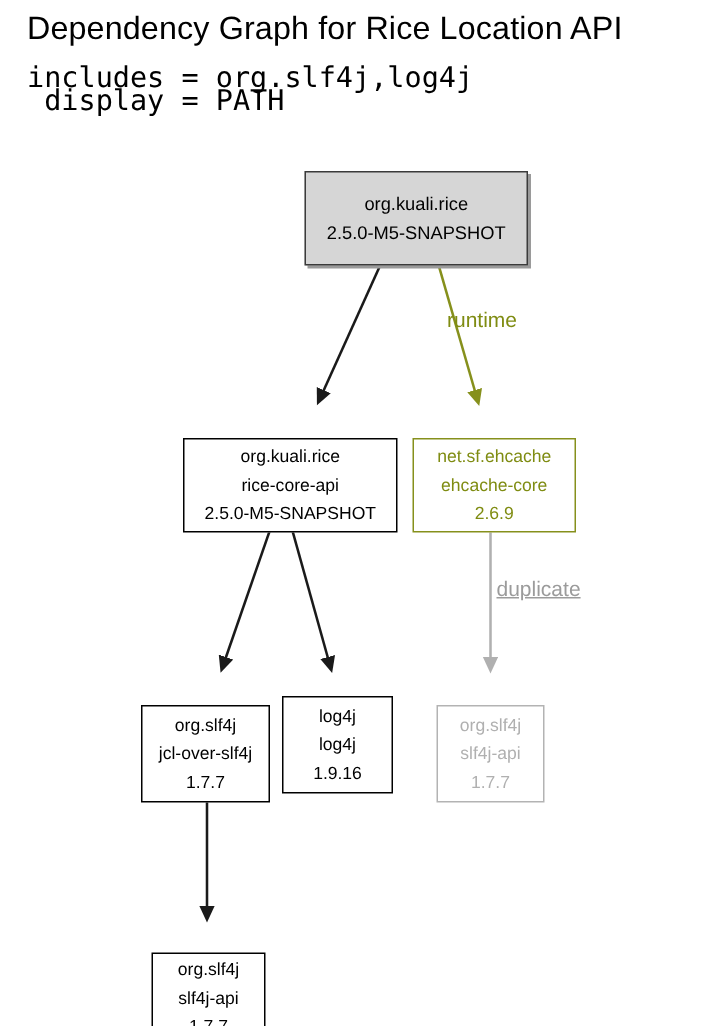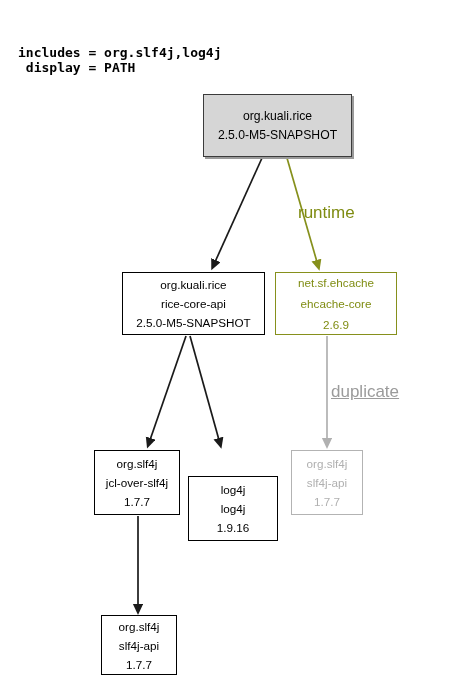--- a/index.html
+++ b/index.html
@@ -25,25 +25,24 @@
     line-height: 26px;
     color: #000000;
     white-space: nowrap;
     letter-spacing: 0.1px;
   }
   #params {
     position: absolute;
     left: 18px;
     top: 45px;
     font-family: "DejaVu Sans Mono", "Liberation Mono", monospace;
-    font-size: 13px;
+    font-size: 19px;
     line-height: 15px;
     color: #000000;
     white-space: pre;
-    font-weight: bold;
   }
 
   
   #edges {
     position: absolute;
     left: 0;
     top: 0;
     width: 475px;
     height: 684px;
   }
@@ -56,20 +55,21 @@
     flex-direction: column;
     align-items: center;
     justify-content: center;
     background: #ffffff;
     border: 1.6px solid #000000;
     color: #000000;
     font-size: 11.7px;
     line-height: 19px;
     white-space: nowrap;
     z-index: 3;
+    margin-top: 20px;
   }
   .node .ln { display: block; }
 
   .node.root {
     background: #d6d6d6;
     border: 1.8px solid #3b3b3b;
     box-shadow: 2px 2px 0 0 #9a9a9a;
     font-size: 12.2px;
   }
   .node.olive {
@@ -77,33 +77,34 @@
     color: #7f8c12;
   }
   .node.ghost {
     border: 1.6px solid #b3b3b3;
     color: #b0b0b0;
   }
 
   
   .edge-label {
     position: absolute;
-    font-size: 17px;
+    font-size: 14px;
     line-height: 14px;
     white-space: nowrap;
     z-index: 4;
   }
   .edge-label.olive { color: #7f8c12; }
   .edge-label.gray  { color: #9b9b9b; text-decoration: underline; }
 </style>
 </head>
 <body>
 
 <div id="page">
 
+  <div id="title">Dependency Graph for Rice Location API</div>
 
   <div id="params"><span>includes = org.slf4j,log4j</span>
 <span> display = PATH</span></div>
 
   <svg id="edges" viewBox="0 0 475 684" width="475" height="684" xmlns="http://www.w3.org/2000/svg">
     <defs>
       <marker id="arrow-black" markerWidth="9" markerHeight="9" refX="1.2" refY="3" orient="auto" markerUnits="strokeWidth">
         <path d="M0,0 L0,6 L6.5,3 z" fill="#1a1a1a"></path>
       </marker>
       <marker id="arrow-olive" markerWidth="9" markerHeight="9" refX="1.2" refY="3" orient="auto" markerUnits="strokeWidth">
@@ -134,33 +135,33 @@
     <span class="ln">org.kuali.rice</span>
     <span class="ln">2.5.0-M5-SNAPSHOT</span>
   </div>
 
   <div class="node" style="left:122px; top:272px; width:143px; height:63px;">
     <span class="ln">org.kuali.rice</span>
     <span class="ln">rice-core-api</span>
     <span class="ln">2.5.0-M5-SNAPSHOT</span>
   </div>
 
-  <div class="node olive" style="left:275px; top:272px; width:122px; height:63px;justify-content:space-between;">
+  <div class="node olive" style="left:275px; top:272px; width:109px; height:63px;">
     <span class="ln">net.sf.ehcache</span>
     <span class="ln">ehcache-core</span>
     <span class="ln">2.6.9</span>
   </div>
 
   <div class="node" style="left:94px; top:450px; width:86px; height:65px;">
     <span class="ln">org.slf4j</span>
     <span class="ln">jcl-over-slf4j</span>
     <span class="ln">1.7.7</span>
   </div>
 
-  <div class="node" style="left:188px; top:476px; width:90px; height:65px;">
+  <div class="node" style="left:188px; top:444px; width:74px; height:65px;">
     <span class="ln">log4j</span>
     <span class="ln">log4j</span>
     <span class="ln">1.9.16</span>
   </div>
 
   <div class="node ghost" style="left:291px; top:450px; width:72px; height:65px;">
     <span class="ln">org.slf4j</span>
     <span class="ln">slf4j-api</span>
     <span class="ln">1.7.7</span>
   </div>

